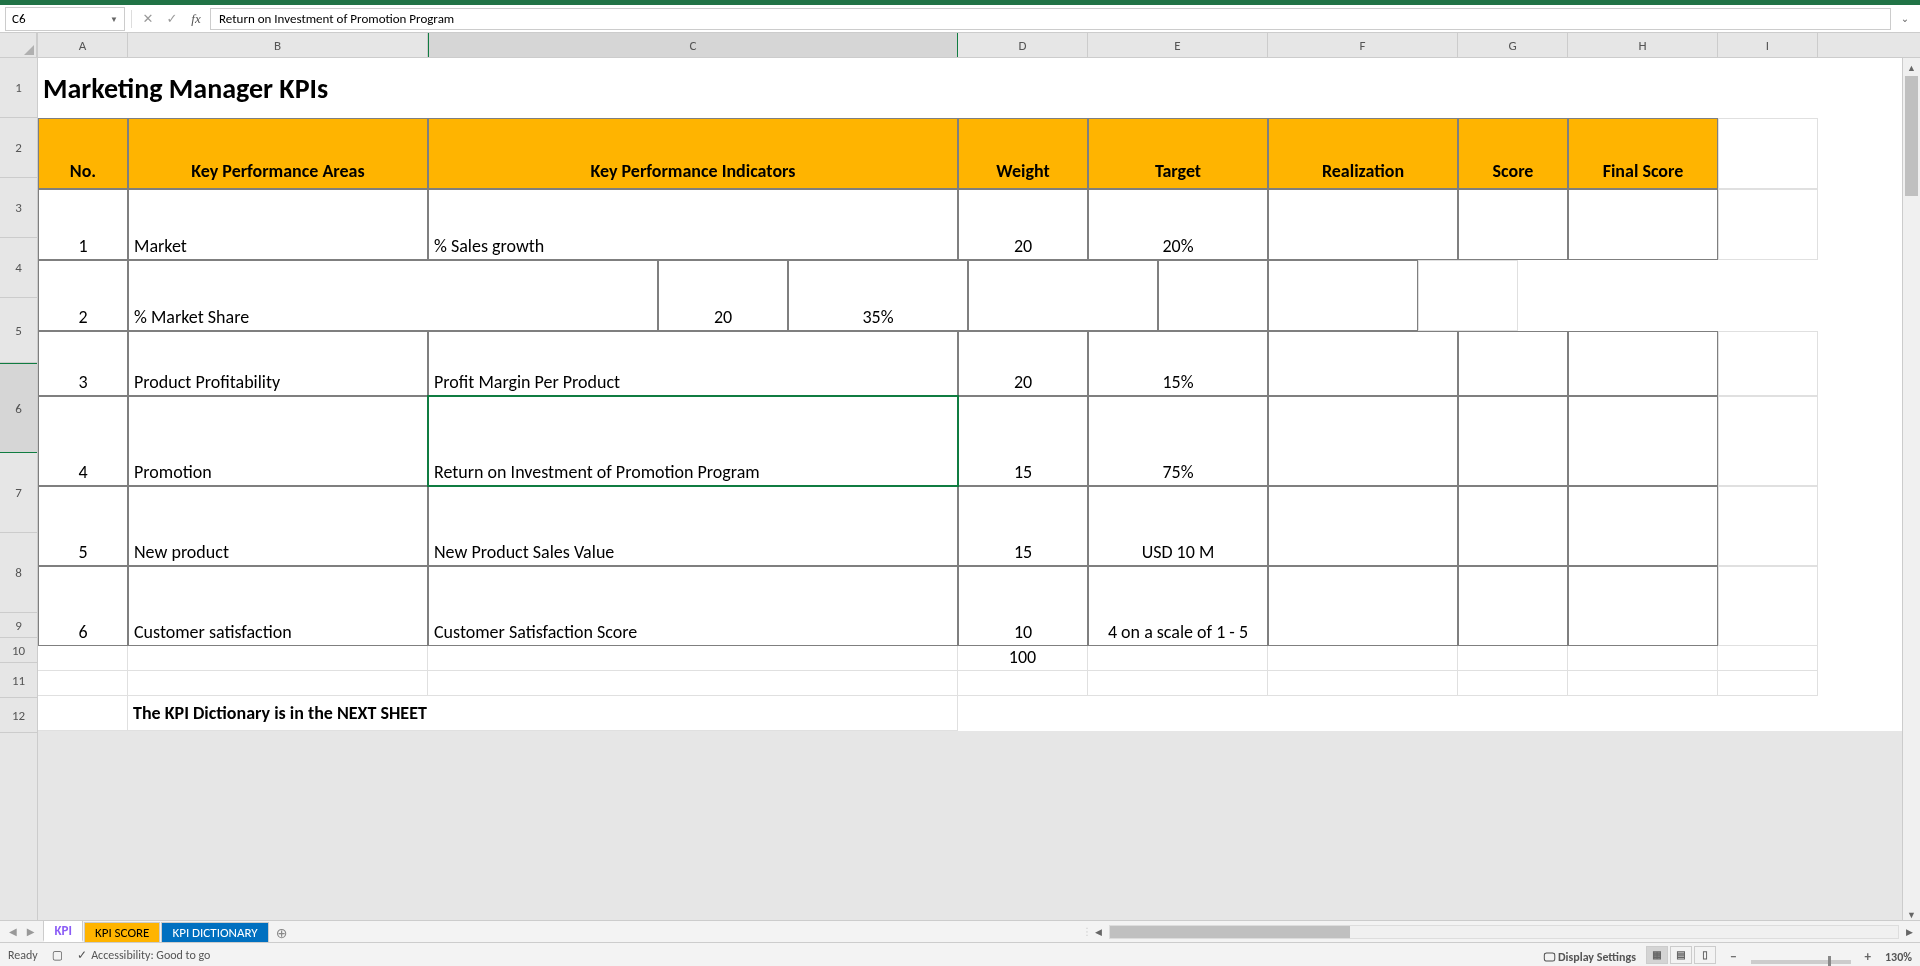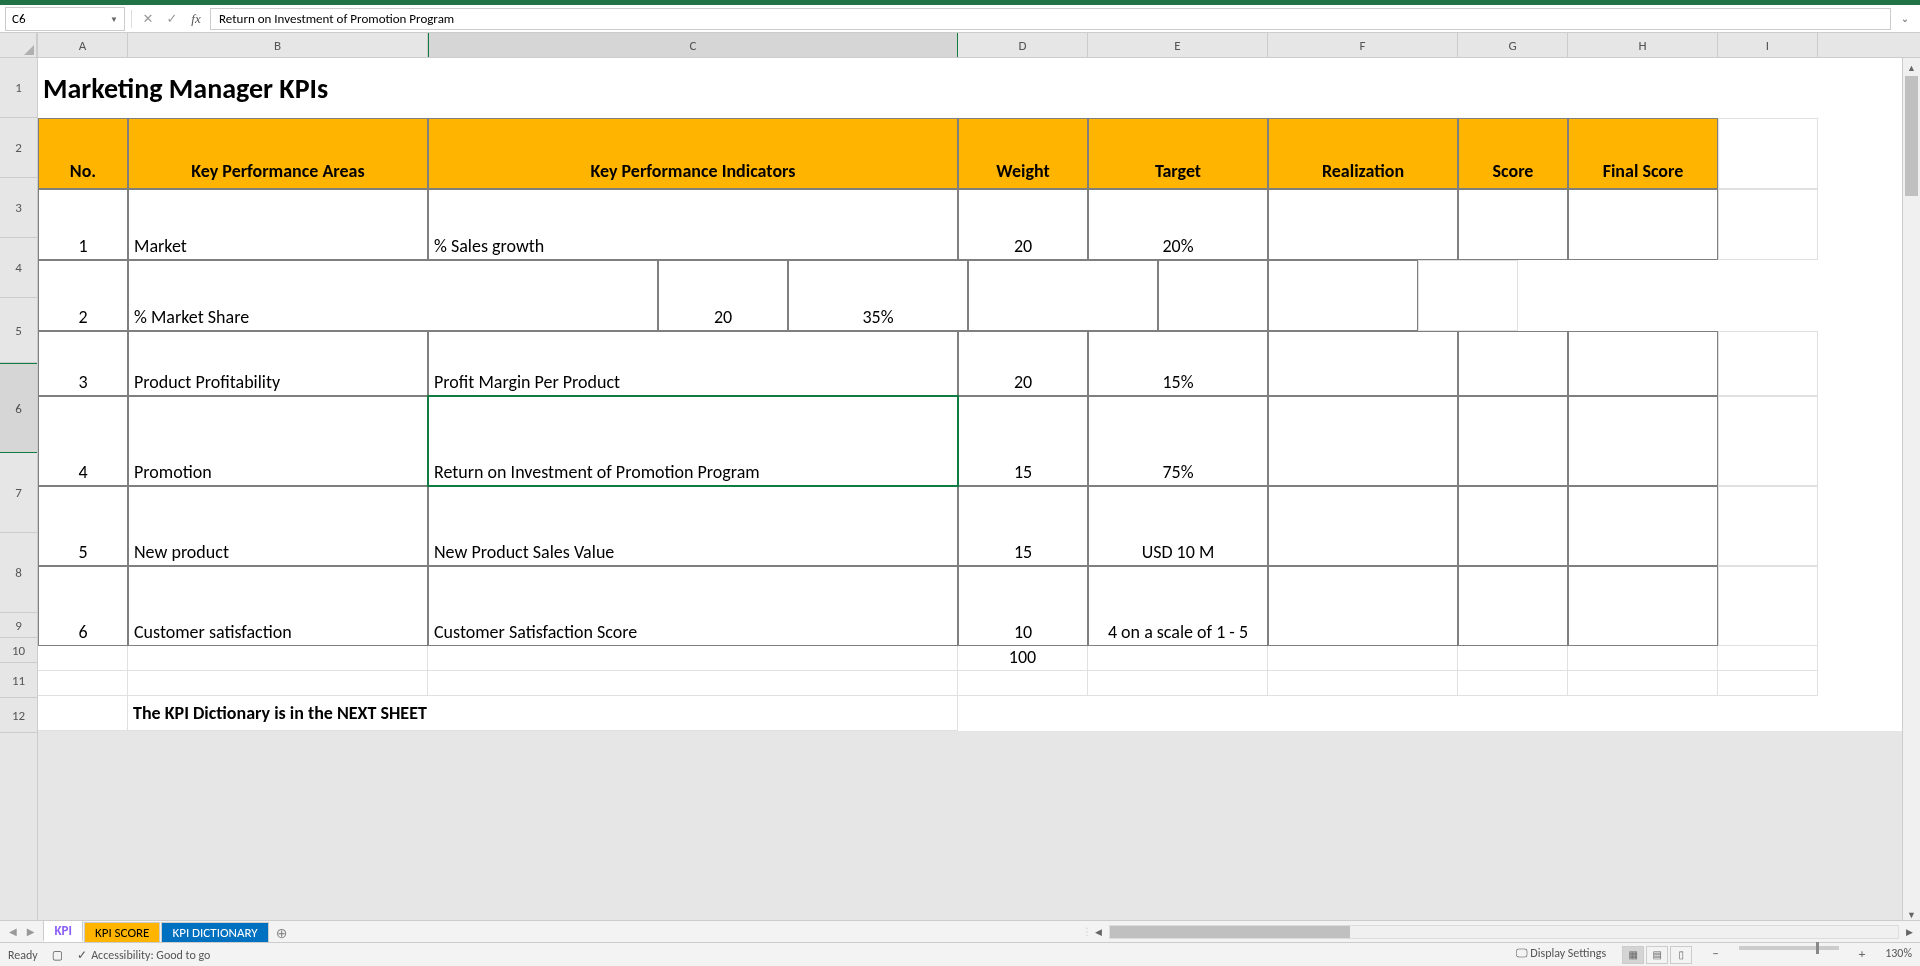--- a/index.html
+++ b/index.html
@@ -77,21 +77,21 @@
 .add-sheet { width: 20px; text-align: center; color: #888; font-size: 14px; padding: 0 6px; }
 .hscroll { flex: 1; display: flex; align-items: center; padding: 0 4px; position: relative; }
 .hscroll-divider { height: 100%; display: flex; align-items: center; color: #ccc; font-size: 10px; }
 .hscroll-track { flex: 1; height: 14px; background: #f0f0f0; border: 1px solid #ddd; margin: 0 4px; position: relative; }
 .hscroll-thumb { position: absolute; left: 0; top: 0; bottom: 0; width: 240px; background: #c0c0c0; }
 .hscroll .arrow { font-size: 9px; color: #666; padding: 0 3px; }
 
 .status-bar { position: absolute; bottom: 0; left: 0; right: 0; height: 24px; background: #f3f3f3; border-top: 1px solid #ccc; display: flex; align-items: center; font-size: 12px; color: #555; padding: 0 8px; }
 .status-left { display: flex; gap: 14px; align-items: center; }
 .acc-icon { display: inline-flex; align-items: center; gap: 4px; }
-.status-right { margin-left: auto; display: flex; align-items: flex-start; gap: 16px; }
+.status-right { margin-left: auto; display: flex; align-items: flex-end; gap: 10px; font-weight: bold; }
 .view-btns { display: flex; gap: 2px; }
 .view-btn { width: 22px; height: 18px; border: 1px solid #ccc; display: flex; align-items: center; justify-content: center; font-size: 10px; color: #666; }
 .view-btn.active { background: #d4d4d4; }
 .zoom-slider { width: 100px; height: 4px; background: #ccc; position: relative; }
 .zoom-slider::after { content: ""; position: absolute; right: 20px; top: -4px; width: 3px; height: 12px; background: #888; }
 .zoom-minus, .zoom-plus { font-size: 13px; color: #666; padding: 0 4px; }
 </style>
 </head>
 <body>
 

